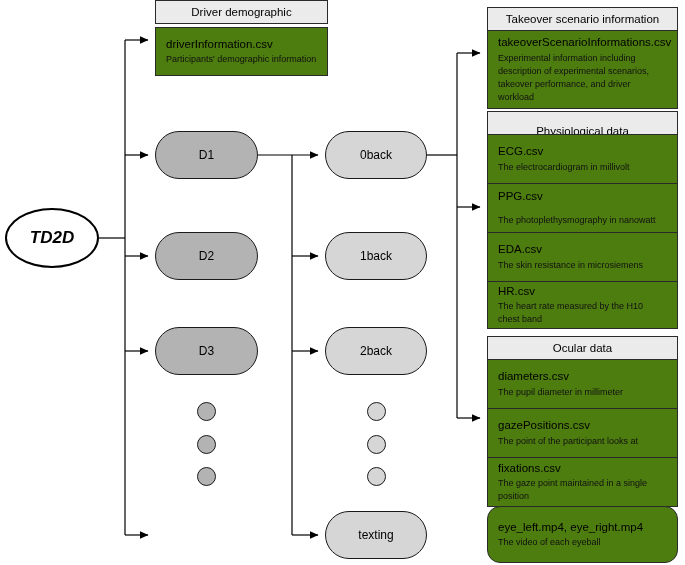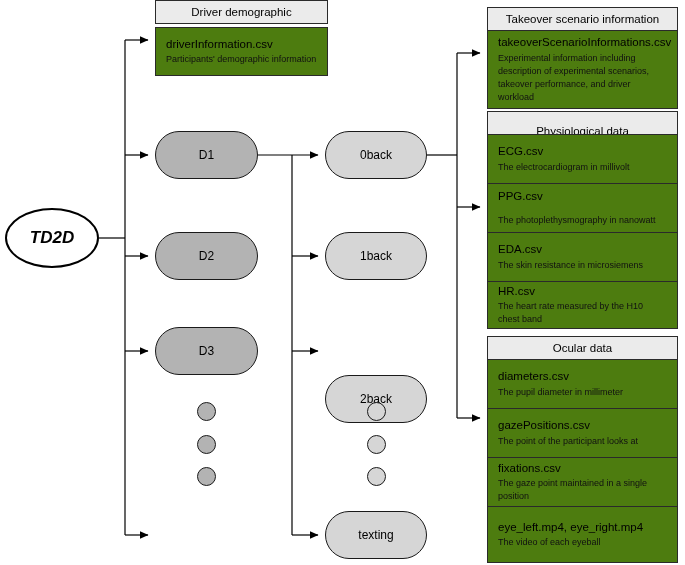--- a/index.html
+++ b/index.html
@@ -89,21 +89,21 @@
   <div class="node driver-node" style="left:155px;top:131px;">D1</div>
   <div class="node driver-node" style="left:155px;top:232px;">D2</div>
   <div class="node driver-node" style="left:155px;top:327px;">D3</div>
 
   <div class="dot dot-dark" style="left:197px;top:402px;"></div>
   <div class="dot dot-dark" style="left:197px;top:435px;"></div>
   <div class="dot dot-dark" style="left:197px;top:467px;"></div>
 
   <div class="node task-node" style="left:325px;top:131px;width:102px;">0back</div>
   <div class="node task-node" style="left:325px;top:232px;width:102px;">1back</div>
-  <div class="node task-node" style="left:325px;top:327px;width:102px;margin-top:48px;">2back</div>
+  <div class="node task-node" style="left:325px;top:327px;width:102px;">2back</div>
   <div class="node task-node" style="left:325px;top:511px;width:102px;">texting</div>
 
   <div class="dot dot-light" style="left:367px;top:402px;"></div>
   <div class="dot dot-light" style="left:367px;top:435px;"></div>
   <div class="dot dot-light" style="left:367px;top:467px;"></div>
 
   <div class="hdr col-x" style="top:7px;height:24px;">Takeover scenario information</div>
   <div class="filebox col-x" style="top:30px;height:79px;">
     <div class="fname">takeoverScenarioInformations.csv</div>
     <div class="fdesc">Experimental information including description of experimental scenarios, takeover performance, and driver workload</div>
@@ -133,18 +133,18 @@
     <div class="fdesc">The pupil diameter in millimeter</div>
   </div>
   <div class="filebox col-x" style="top:457px;height:50px;">
     <div class="fname">fixations.csv</div>
     <div class="fdesc">The gaze point maintained in a single position</div>
   </div>
   <div class="filebox col-x" style="top:408px;height:50px;">
     <div class="fname">gazePositions.csv</div>
     <div class="fdesc">The point of the participant looks at</div>
   </div>
-  <div class="filebox col-x" style="top:506px;height:57px;">
+  <div class="filebox col-x" style="top:506px;height:57px;border-radius:13px;">
     <div class="fname">eye_left.mp4, eye_right.mp4</div>
     <div class="fdesc">The video of each eyeball</div>
   </div>
 
 </div>
 
 </body></html>

